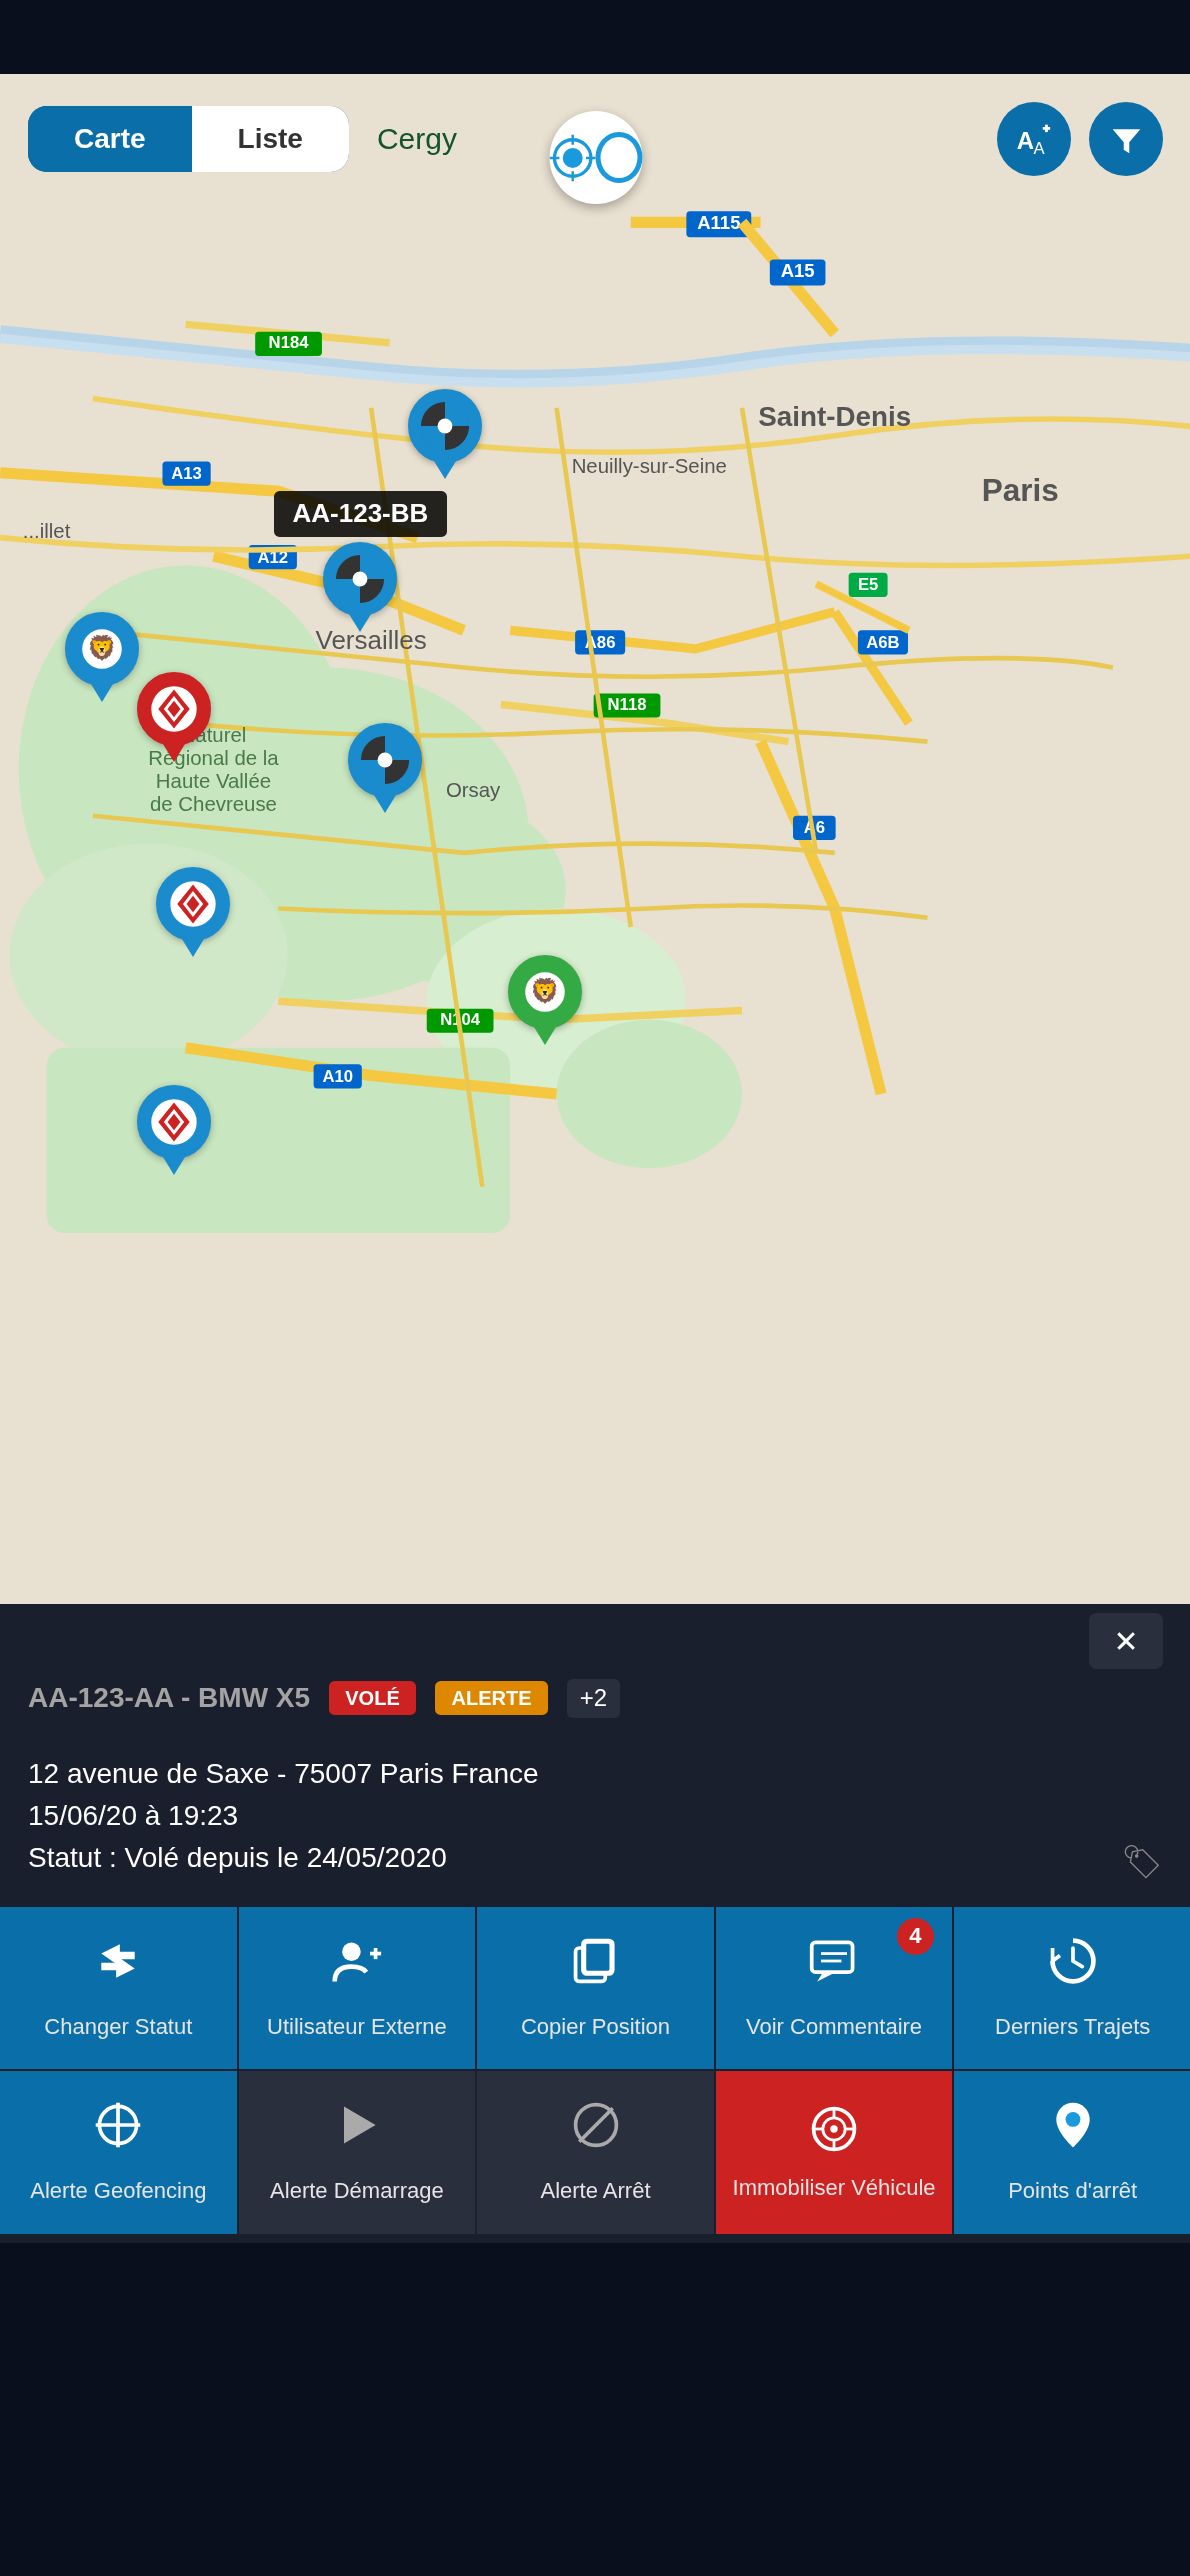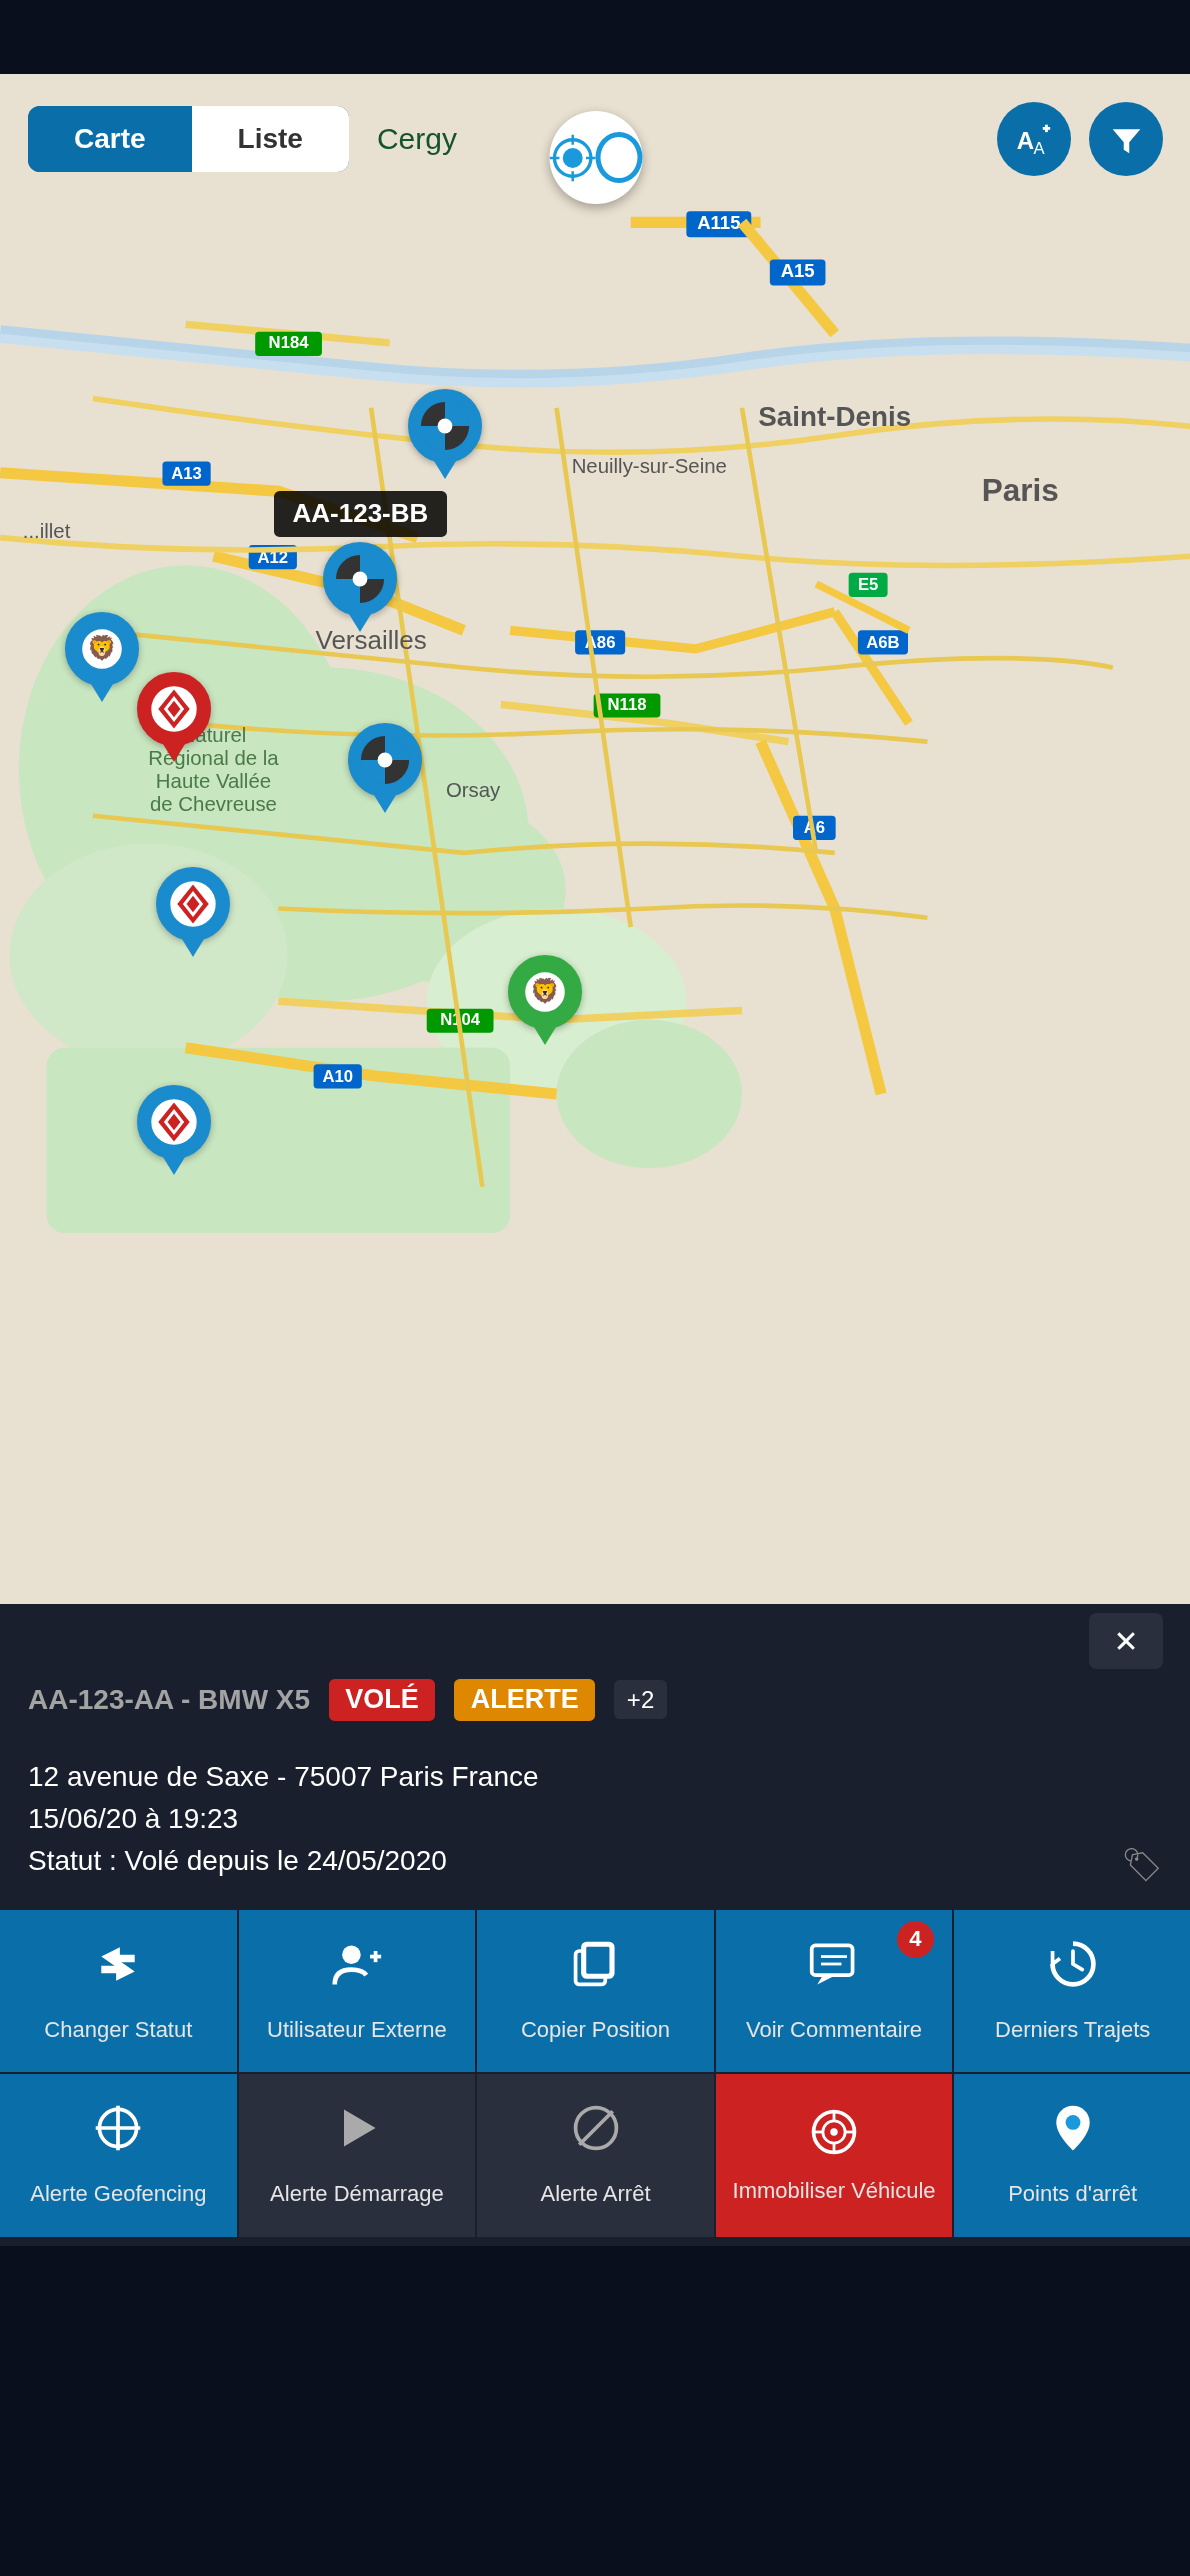--- a/index.html
+++ b/index.html
@@ -45,21 +45,21 @@
       width: 100%;
       display: flex;
       align-items: center;
       padding: 0 28px;
       z-index: 10;
     }
 
     .tab-group {
       display: flex;
       background: #0a5a8a;
-      border-radius: 12px;
+      border-radius: 19px;
       overflow: hidden;
     }
 
     .tab-btn {
       padding: 16.7px 46px;
       font-size: 28px;
       font-weight: 600;
       cursor: pointer;
       border: none;
       outline: none;
@@ -221,21 +221,21 @@
 
     .vehicle-name {
       color: #a3a3a3;
       font-size: 28px;
       font-weight: bold;
     }
 
     .badge {
       padding: 5.6px 16.7px;
       border-radius: 5.6px;
-      font-size: 27px;
+      font-size: 20px;
       font-weight: bold;
       color: white;
     }
 
     .badge-vole { background: #cc2222; }
     .badge-alerte { background: #dd8800; }
     .badge-count {
       background: #2a2f3e;
       color: white;
       padding: 5.6px 13px;

